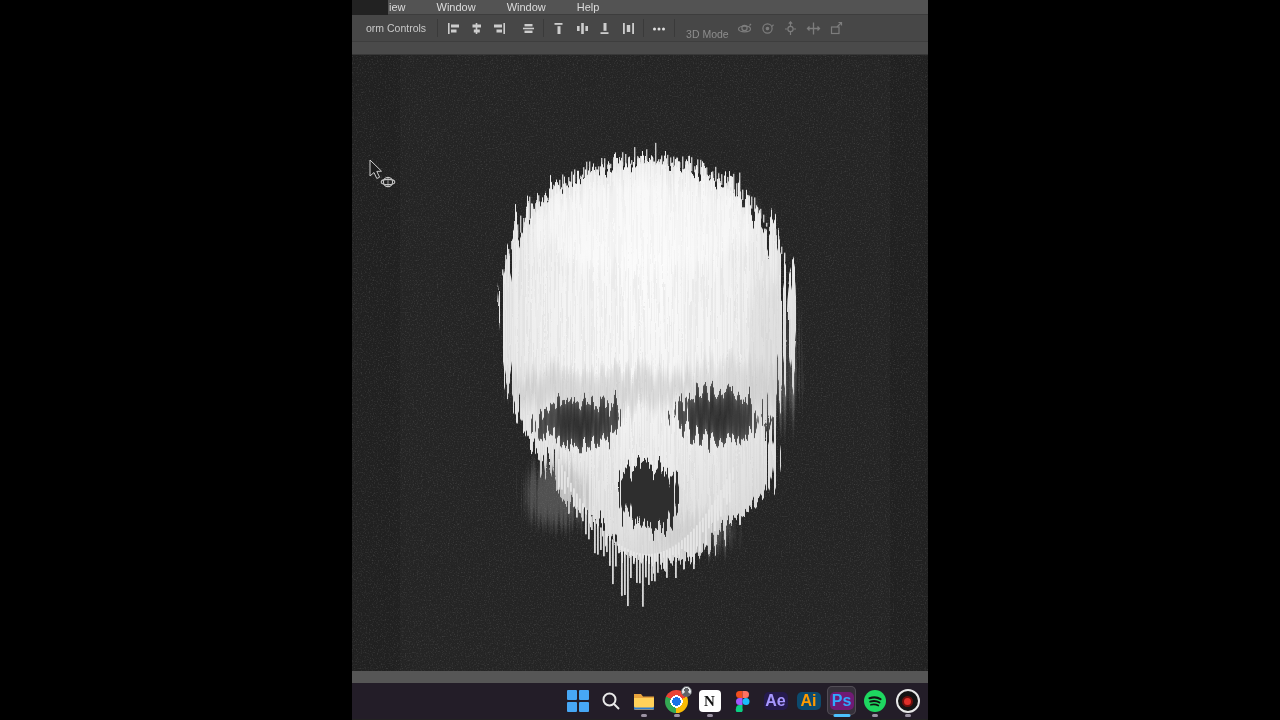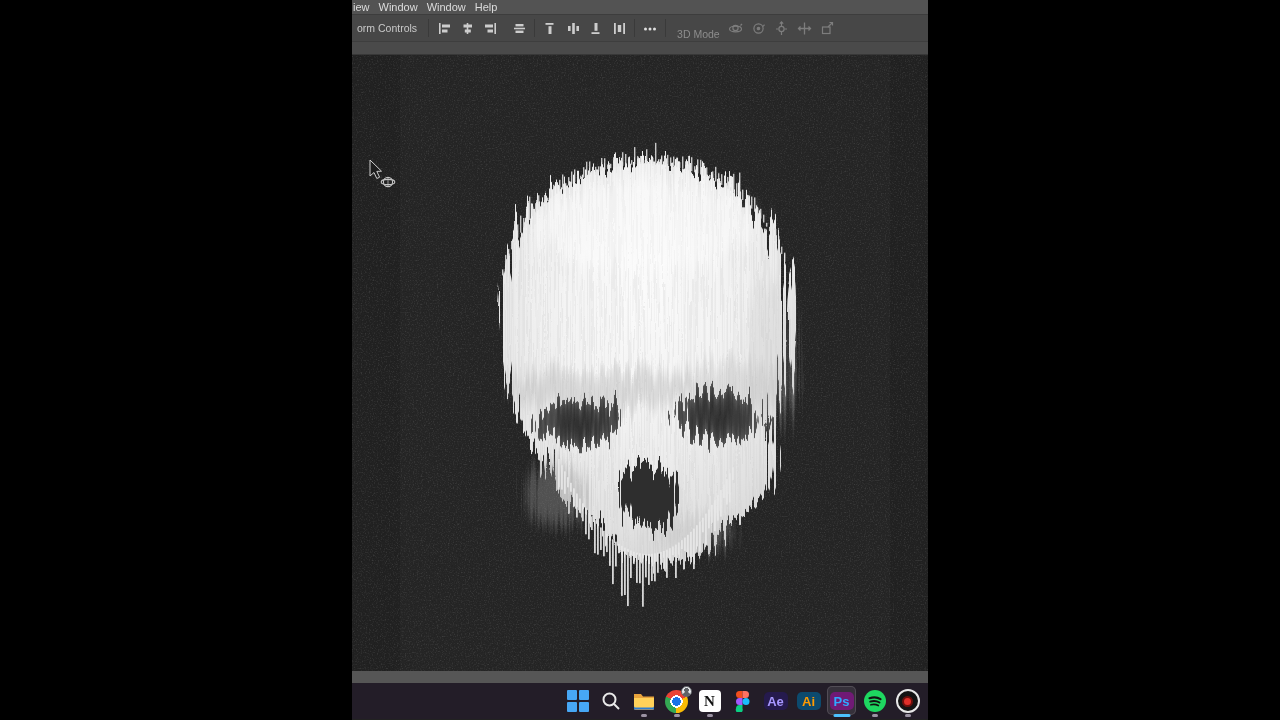--- a/index.html
+++ b/index.html
@@ -6,28 +6,28 @@
   html,body { width:1280px; height:720px; background:#000; overflow:hidden;
               font-family:"Liberation Sans", sans-serif; }
   .letterbox { position:absolute; top:0; height:720px; background:#000; }
   #letterbox-left { left:0; width:352px; }
   #letterbox-right { left:928px; width:352px; }
 
   .stage { position:absolute; left:352px; top:0; width:576px; height:720px; background:#222; }
 
   
   .menubar { height:15px; background:#535353; border-bottom:1px solid #3d3d3d;
-             display:flex; align-items:center; gap:9px; padding-left:1px;
-             font-size:11px; color:#dcdcdc; white-space:nowrap; }
+             display:flex; align-items:center; gap:31px; padding-left:1px;
+             font-size:11px; color:#dcdcdc; white-space:nowrap;margin-left:36px; }
   .menubar span { cursor:default; }
 
   
   .optionsbar { height:27px; background:#474747; display:flex; align-items:center;
                 font-size:10.5px; color:#c9c9c9; border-bottom:1px solid #3e3e3e; }
-  .opt-label { padding:0 6px 0 5px; }
+  .opt-label { padding:0 6px 0 14px; }
   .vsep { width:1px; height:18px; background:#3a3a3a; margin:0 5px; }
   .tool-btn { width:20px; height:20px; display:flex; align-items:center; justify-content:center;
               border-radius:2px; }
   .tool-btn svg { display:block; }
   .mode-label { color:#8d8d8d; padding:0 6px;margin-top:11px; }
   .tool-group { display:flex; align-items:center; gap:3px; }
 
   
   .tabstrip { height:13px; background:#4a4a4a; border-bottom:1px solid #383838; }
   .statusbar { height:12px; background:#565656; }
@@ -44,21 +44,21 @@
              align-items:center; justify-content:center; }
   .tb-ind { position:absolute; bottom:2px; left:50%; transform:translateX(-50%);
             width:6px; height:3px; border-radius:2px; background:#9b93a3; }
   .tb-active-box { position:absolute; inset:3px 2px 4px 2px; border-radius:5px;
                    background:rgba(255,255,255,.09); border:1px solid rgba(255,255,255,.14); }
   .tb-active-line { position:absolute; bottom:2px; left:50%; transform:translateX(-50%);
                     width:17px; height:3px; border-radius:2px; background:#4cc2ff; }
   .appicon { position:relative; width:24px; height:24px; display:flex;
              align-items:center; justify-content:center; }
   .sq-label { width:24px; height:18px; border-radius:5px; display:flex; align-items:center;
-              justify-content:center; font-size:13px; font-weight:bold; }
+              justify-content:center; font-size:16px; font-weight:bold; }
   .win-logo { display:grid; grid-template-columns:10px 10px; grid-template-rows:10px 10px;
               gap:2px; }
   .win-logo i { background:#47a7f5; border-radius:1px; }
   .chrome-ball { width:23px; height:23px; border-radius:50%;
       background: radial-gradient(circle at 50% 50%, #1a73e8 0 27%, #fff 27% 38%, rgba(0,0,0,0) 38%),
                   conic-gradient(from -65deg, #ea4335 0 130deg, #fbbc05 0 250deg, #34a853 0 360deg); }
   .chrome-bubble { position:absolute; right:-3px; top:-3px; width:11px; height:11px;
       border-radius:50%; background:#e8eaed; border:1px solid #5f6368;
       background-image: radial-gradient(circle at 50% 38%, #5f6368 0 2.2px, rgba(0,0,0,0) 2.3px),
                         radial-gradient(circle at 50% 95%, #5f6368 0 3.6px, rgba(0,0,0,0) 3.7px); }

